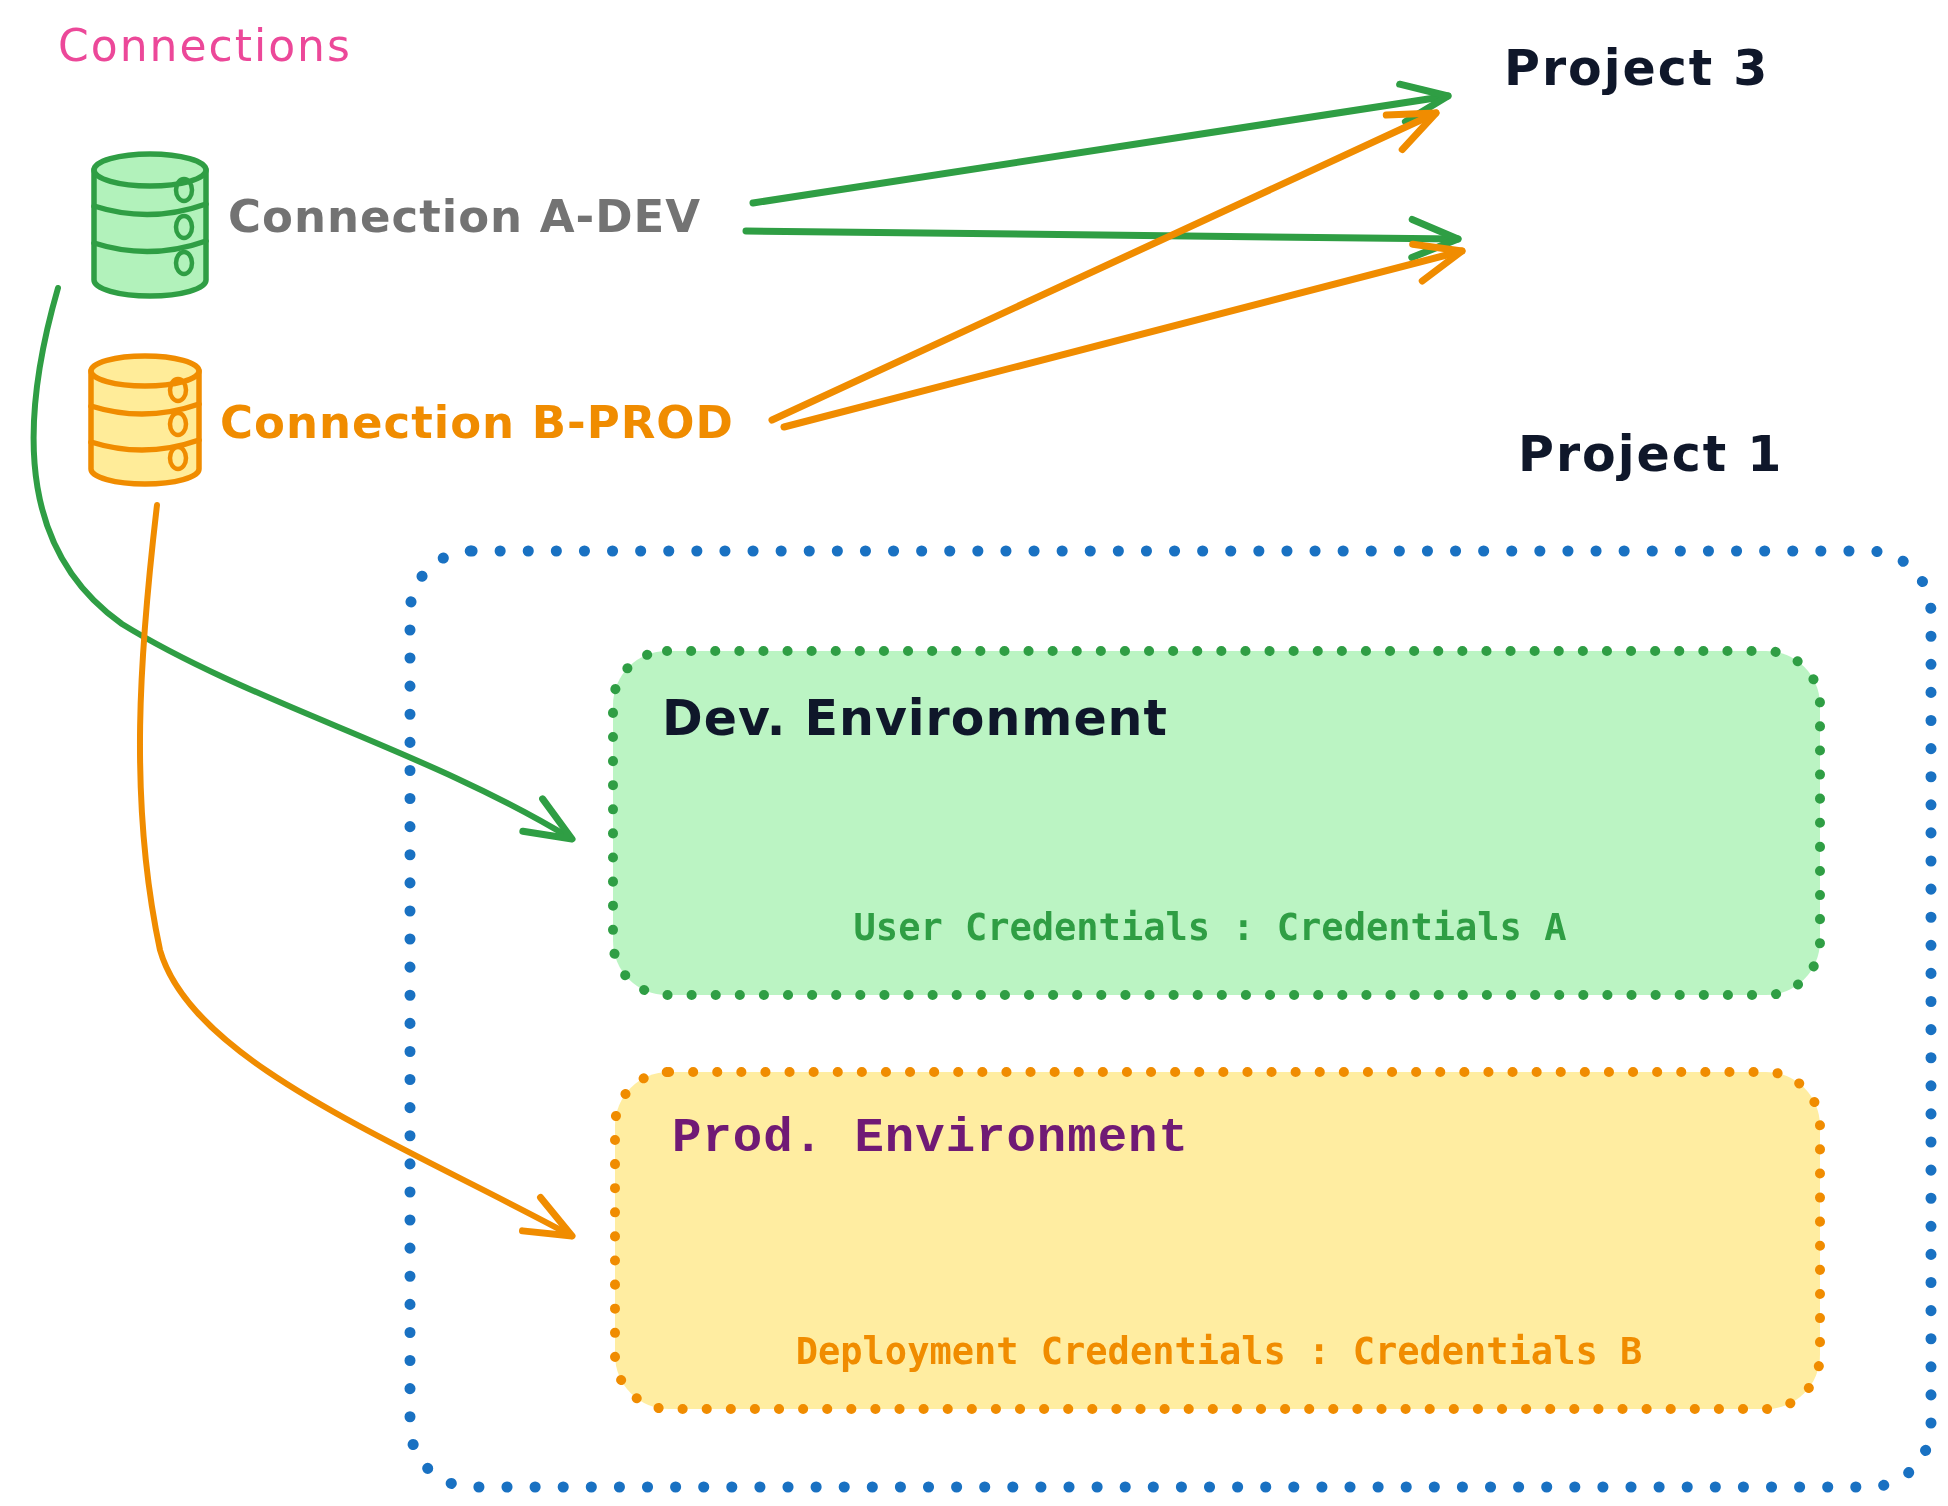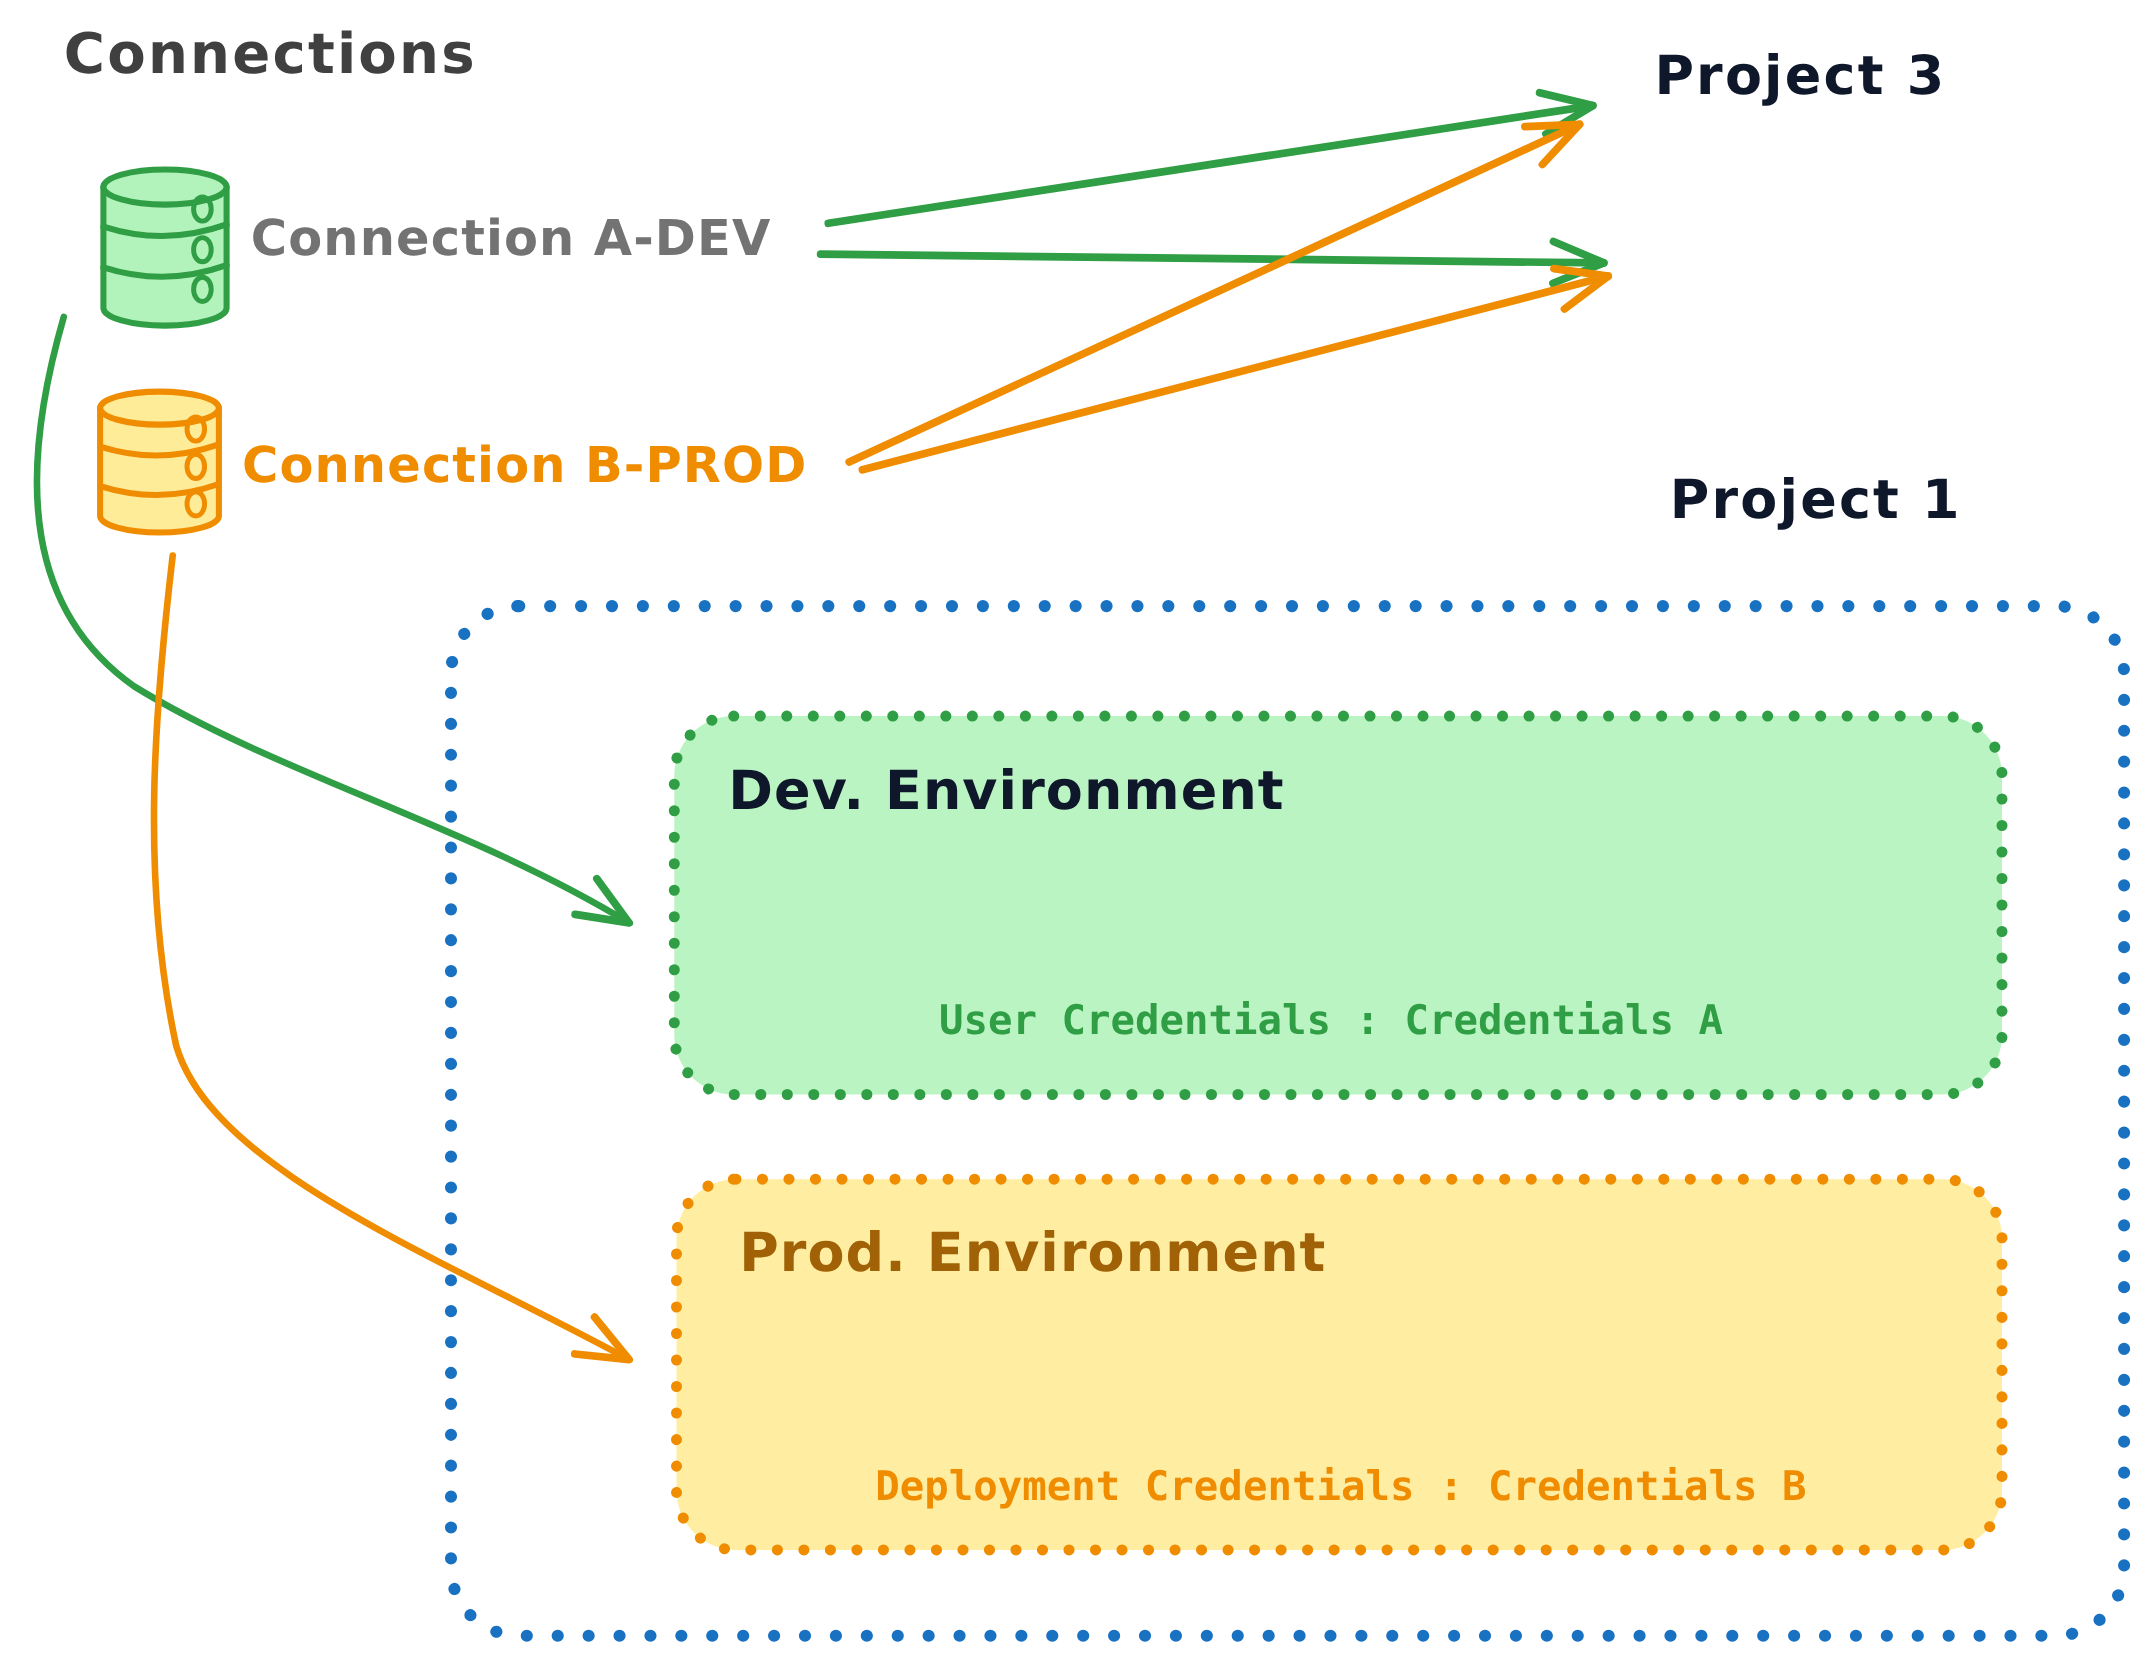--- a/index.html
+++ b/index.html
@@ -20,24 +20,24 @@
     left: 0;
     top: 0;
   }
   .txt {
     position: absolute;
     white-space: nowrap;
     line-height: 1.1;
   }
   .title {
     left: 58px; top: 22px;
-    font-size: 51px;
-    font-weight: 700;
+    font-size: 44px;
+    font-weight: 400;
     letter-spacing: 2px;
-    color: #404040;
+    color: #ec4899;
   }
   .conn-label {
     font-size: 45px;
     font-weight: 700;
     letter-spacing: 1px;
   }
   .conn-a { left: 228px; top: 192px; color: #737373; }
   .conn-b { left: 220px; top: 398px; color: #f08c00; }
   .project-label {
     font-size: 49px;
@@ -47,21 +47,21 @@
   }
   .p3 { left: 1504px; top: 42px; }
   .p2 { left: 1512px; top: 206px; }
   .p1 { left: 1518px; top: 428px; }
   .env-title {
     font-size: 49px;
     font-weight: 700;
     letter-spacing: 1px;
   }
   .dev-title  { left: 662px; top: 692px;  color: #0f172a; }
-  .prod-title { left: 672px; top: 1112px; color: #a16207; }
+  .prod-title { left: 672px; top: 1112px; color: #701a75; font-family: Liberation Mono, monospace; }
   .creds {
     position: absolute;
     font-family: "DejaVu Sans Mono", monospace;
     font-size: 37px;
     font-weight: 700;
     text-align: center;
     white-space: nowrap;
   }
   .dev-creds  { left: 660px; top: 906px;  width: 1100px; color: #2f9e44; }
   .prod-creds { left: 663px; top: 1330px; width: 1112px; color: #f08c00; }

